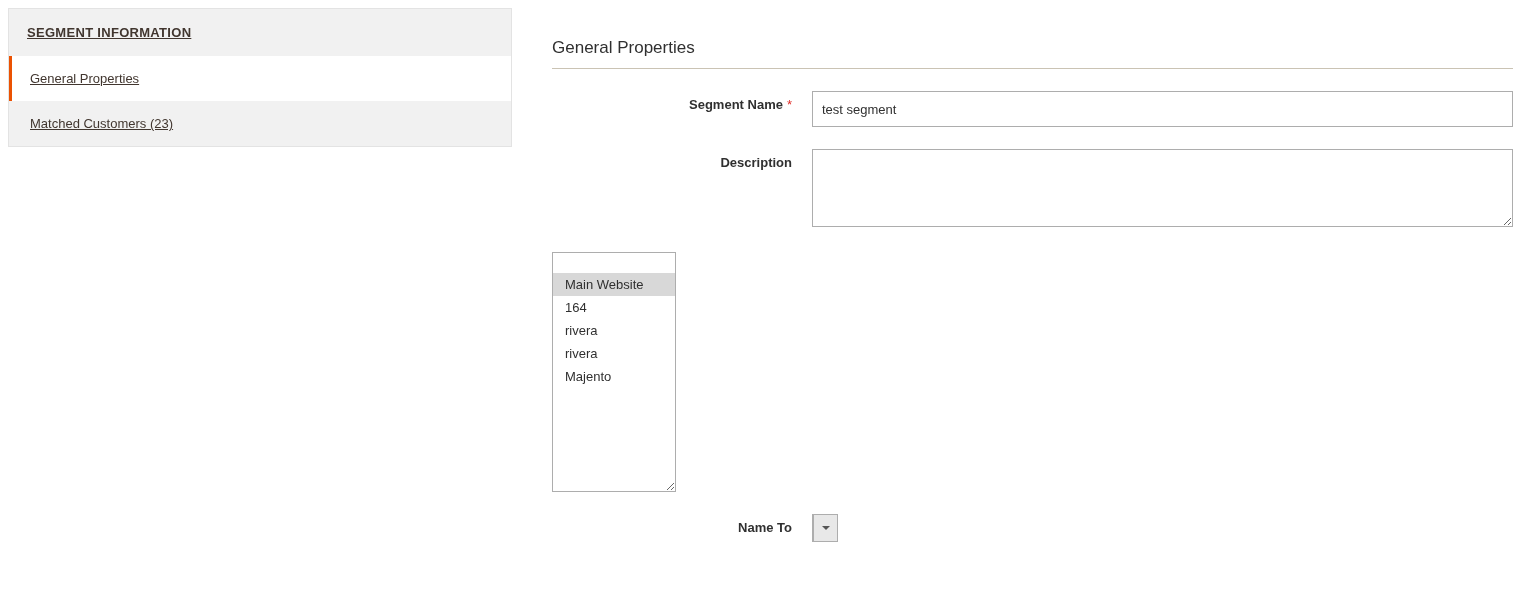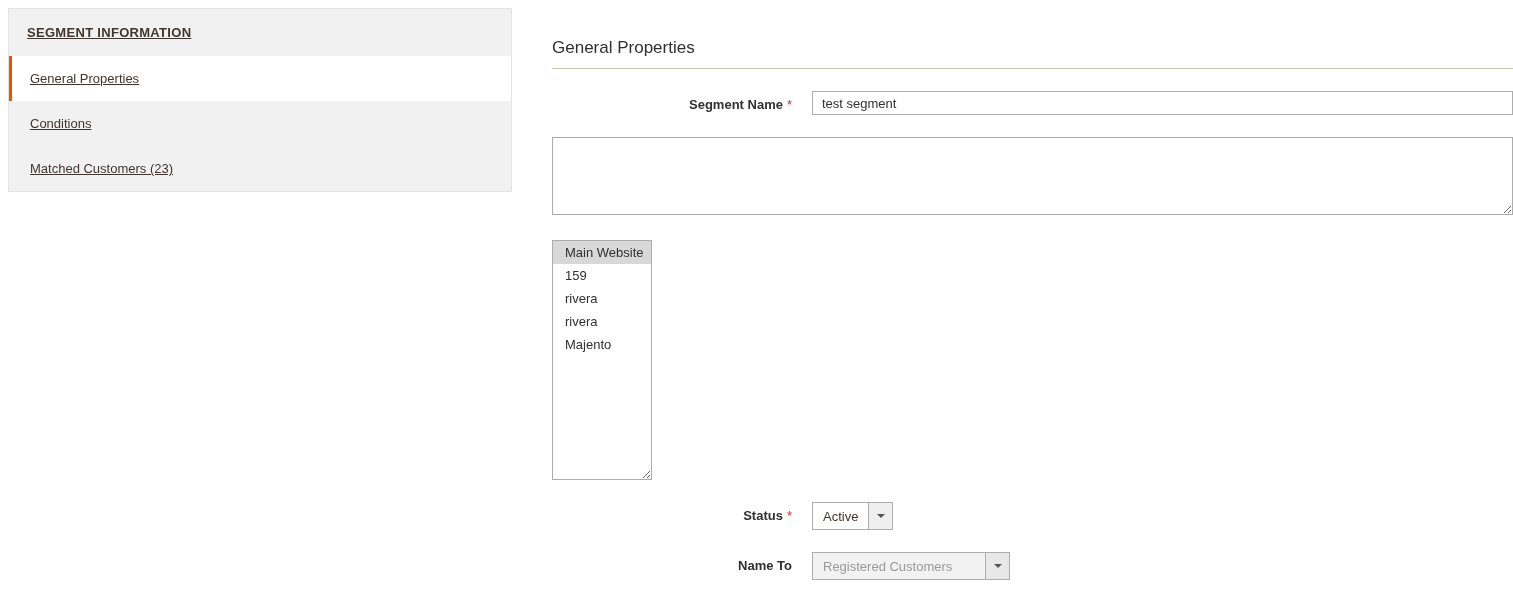--- a/index.html
+++ b/index.html
@@ -71,41 +71,41 @@
   .req {
     color: #e02b27;
     margin-left: 4px;
     font-weight: 400;
   }
   .form-control {
     flex: 1;
   }
   .text-input {
     width: 100%;
-    height: 24px;
+    height: 36px;
     border: 1px solid #adadad;
     padding: 9px 9px;
     font-size: 13px;
     color: #303030;
     font-family: inherit;
   }
   .textarea-input {
     width: 100%;
     height: 78px;
     border: 1px solid #adadad;
     padding: 6px 9px;
     font-size: 13px;
     resize: both;
     font-family: inherit;
   }
   .multiselect {
-    width: 100px;
+    width: 124px;
     height: 240px;
     border: 1px solid #adadad;
-    padding: 0 0;
+    padding: 20px 0;
     overflow-y: auto;
     resize: both;
     background: #fff;
   }
   .multiselect .opt {
     padding: 4px 12px;
     font-size: 13px;
     color: #303030;
     cursor: pointer;
     white-space: nowrap;
@@ -152,76 +152,64 @@
   }
   .select-wrap.wide .select-text { min-width: 172px; }
 </style>
 </head>
 <body>
 
 <div class="layout">
   <div class="sidebar">
     <div class="sidebar-header">SEGMENT INFORMATION</div>
     <div class="sidebar-item active">General Properties</div>
-    <div class="sidebar-item">Conditions</div>
     <div class="sidebar-item">Matched Customers (23)</div>
   </div>
 
   <div class="main">
     <div class="section-title">General Properties</div>
 
     <div class="form-row">
       <div class="form-label">
         <span>Segment Name</span><span class="req">*</span>
       </div>
       <div class="form-control">
         <input type="text" class="text-input" value="test segment" style="">
       </div>
     </div>
 
     <div class="form-row">
+      <div class="form-label">
+        <span>Description</span>
+      </div>
       <div class="form-control">
         <textarea class="textarea-input" style=""></textarea>
       </div>
     </div>
 
     <div class="form-row">
       <div class="form-control">
         <div class="multiselect">
           <div class="opt selected">Main Website</div>
-          <div class="opt">159</div>
+          <div class="opt">164</div>
           <div class="opt">rivera</div>
           <div class="opt">rivera</div>
           <div class="opt">Majento</div>
         </div>
       </div>
     </div>
 
+
     <div class="form-row">
       <div class="form-label">
-        <span>Status</span><span class="req">*</span>
-      </div>
-      <div class="form-control">
-        <div class="select-wrap">
-          <div class="select-text">Active</div>
+        <span>Name To</span>
+      </div>
+      <div class="form-control">
+        <div class="select-wrap wide disabled">
           <div class="select-btn">
               <div class="chev"></div>
             </div>
         </div>
       </div>
     </div>
 
-    <div class="form-row">
-      <div class="form-label">
-        <span>Name To</span>
-      </div>
-      <div class="form-control">
-        <div class="select-wrap wide disabled">
-          <div class="select-text">Registered Customers</div>
-          <div class="select-btn">
-              <div class="chev"></div>
-            </div>
-        </div>
-      </div>
-    </div>
-
   </div>
 </div>
 
 </body></html>

